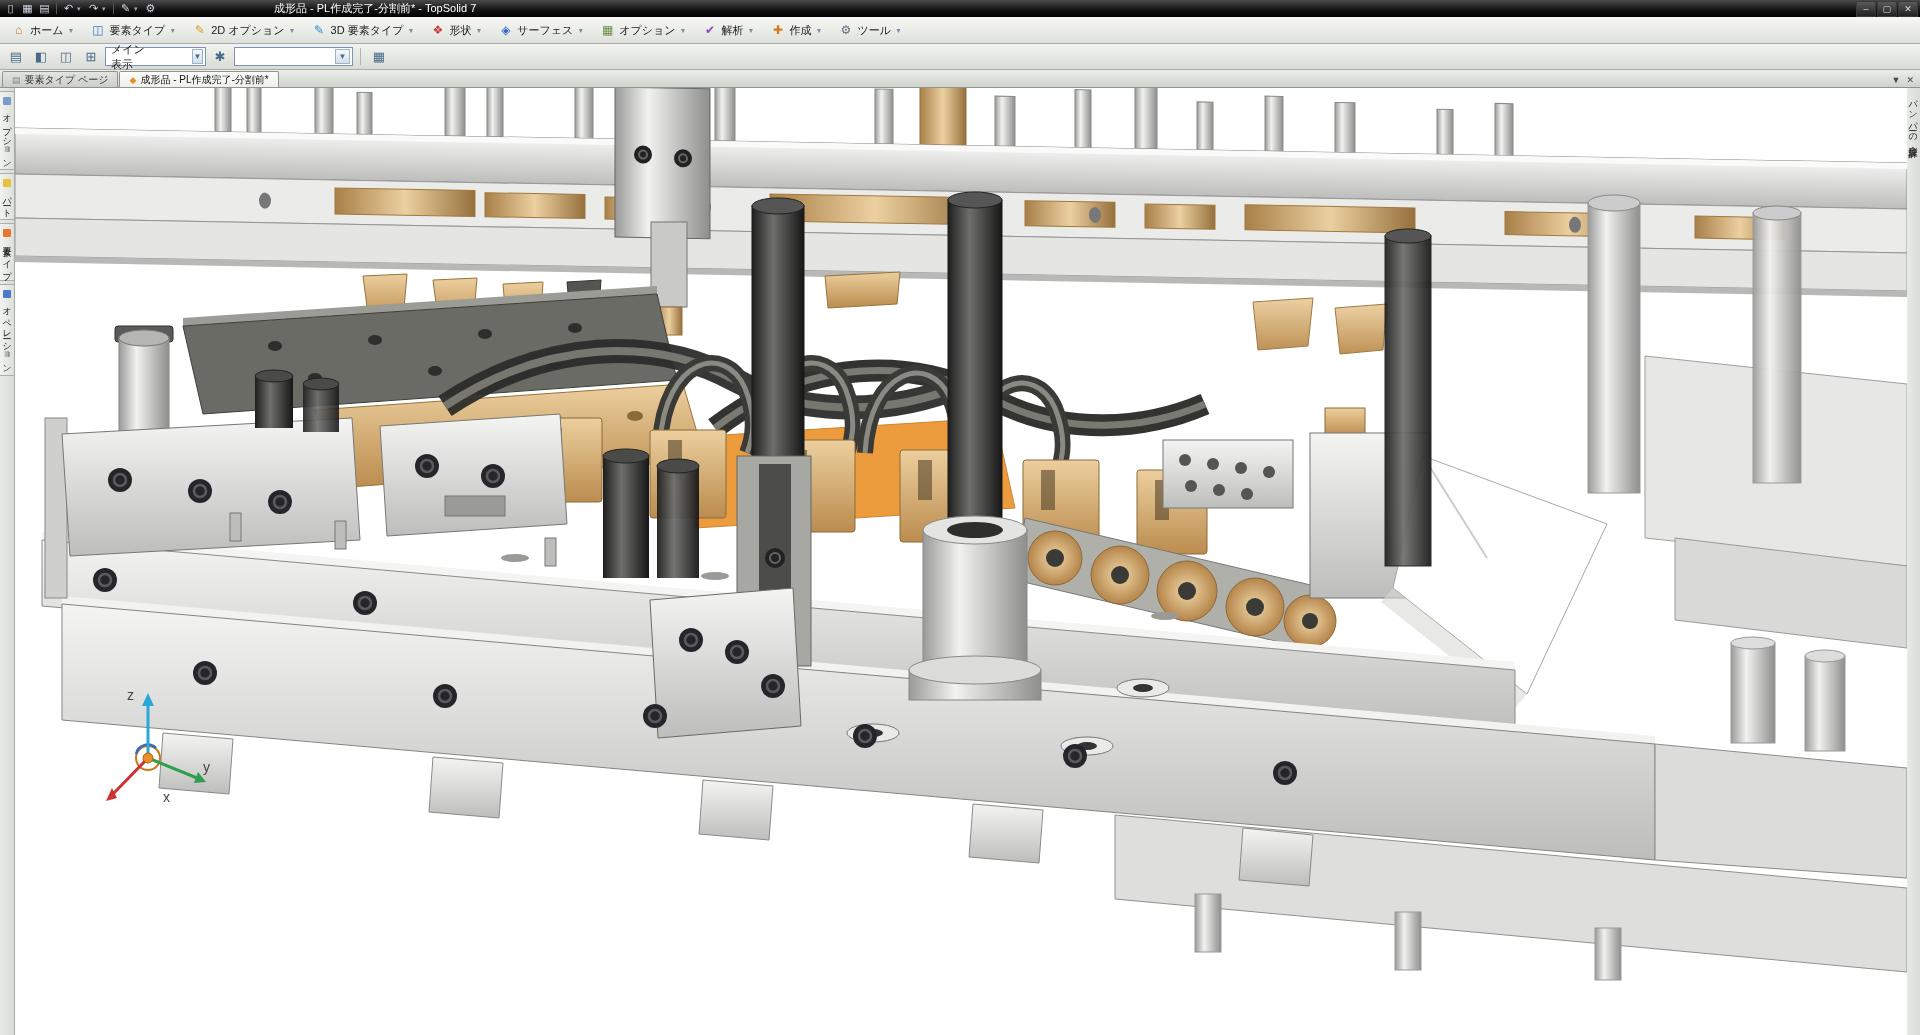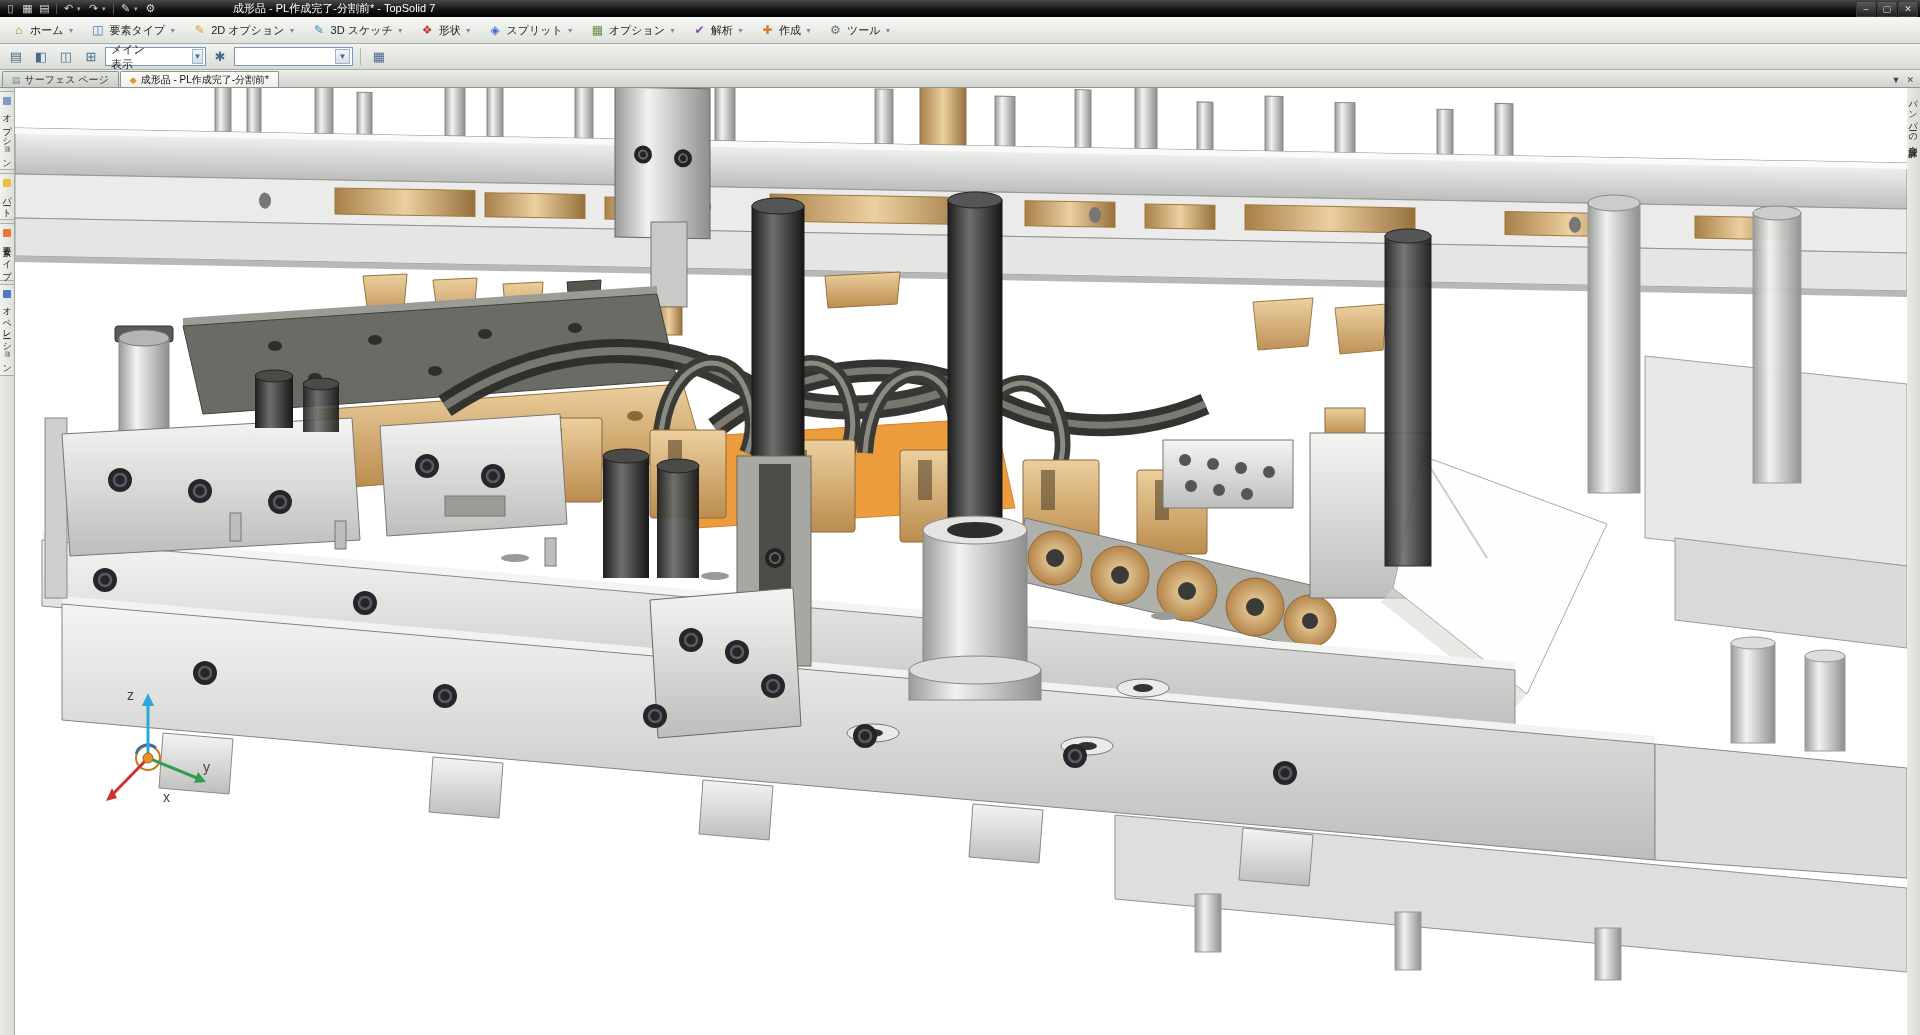--- a/index.html
+++ b/index.html
@@ -3,21 +3,21 @@
 <meta charset="utf-8">
 <style>
   html,body{margin:0;padding:0;background:#777;}
   .app{width:1920px;height:1035px;font-family:"Liberation Sans",sans-serif;display:flex;flex-direction:column;background:#fff;overflow:hidden;position:relative;}
 
   
   .titlebar{height:17px;background:linear-gradient(#4a4a4a,#111 60%,#000);color:#eee;display:flex;align-items:center;font-size:11px;flex:0 0 17px;padding:0 2px;}
   .tb-icon{width:17px;height:15px;display:flex;align-items:center;justify-content:center;font-size:11px;color:#cfd6de;cursor:default;}
   .tb-drop{font-size:7px;color:#9ab;width:8px;}
   .tb-sep{width:1px;height:11px;background:#555;margin:0 3px;}
-  .tb-title{margin-left:74px;color:#fff;white-space:nowrap;}
+  .tb-title{margin-left:115px;color:#fff;white-space:nowrap;}
   .win-controls{margin-left:auto;display:flex;}
   .win-btn{width:18px;height:14px;display:flex;align-items:center;justify-content:center;font-size:9px;color:#ddd;border:1px solid #3a3a3a;background:linear-gradient(#5a5a5a,#222);margin-left:1px;}
 
   
   .ribbon{height:26px;flex:0 0 26px;background:linear-gradient(#f7f8f5,#dee1db);border-bottom:1px solid #a8aca6;display:flex;align-items:center;padding:0 3px;font-size:11px;color:#1a1a1a;}
   .ribbon-item{display:flex;align-items:center;gap:4px;padding:0 8px;height:22px;border-radius:2px;white-space:nowrap;}
   .ri{width:15px;text-align:center;font-size:12px;}
   .chev{font-size:7px;color:#7b8fa5;}
   .ri0{color:#c8762a}.ri1{color:#4a7ac8}.ri2{color:#d89a20}.ri3{color:#2a8ac8}.ri4{color:#c83a3a}
   .ri5{color:#3a6ac8}.ri6{color:#6a8a4a}.ri7{color:#8a4ac8}.ri8{color:#d87a20}.ri9{color:#607080}
@@ -95,31 +95,31 @@
       <span>要素タイプ</span>
       <span class="chev">▼</span>
     </div>
     <div class="ribbon-item">
       <span class="ri ri2">✎</span>
       <span>2D オプション</span>
       <span class="chev">▼</span>
     </div>
     <div class="ribbon-item">
       <span class="ri ri3">✎</span>
-      <span>3D スケッチ</span>
+      <span>3D 要素タイプ</span>
       <span class="chev">▼</span>
     </div>
     <div class="ribbon-item">
       <span class="ri ri4">❖</span>
       <span>形状</span>
       <span class="chev">▼</span>
     </div>
     <div class="ribbon-item">
       <span class="ri ri5">◈</span>
-      <span>スプリット</span>
+      <span>サーフェス</span>
       <span class="chev">▼</span>
     </div>
     <div class="ribbon-item">
       <span class="ri ri6">▦</span>
       <span>オプション</span>
       <span class="chev">▼</span>
     </div>
     <div class="ribbon-item">
       <span class="ri ri7">✔</span>
       <span>解析</span>
@@ -151,21 +151,21 @@
       <span></span>
       <span class="combo-arrow">▼</span>
     </div>
     <span class="t2-sep"></span>
     <span class="t2-icon">▦</span>
   </div>
 
   <div class="tabbar">
     <div class="doc-tab">
       <span class="tab-ico start">▤</span>
-      <span>サーフェス ページ</span>
+      <span>要素タイプ ページ</span>
     </div>
     <div class="doc-tab active">
       <span class="tab-ico doc">◆</span>
       <span>成形品 - PL作成完了-分割前*</span>
     </div>
     <div class="tabbar-right">
       <span class="tabbar-btn">▼</span>
       <span class="tabbar-btn">✕</span>
     </div>
   </div>

